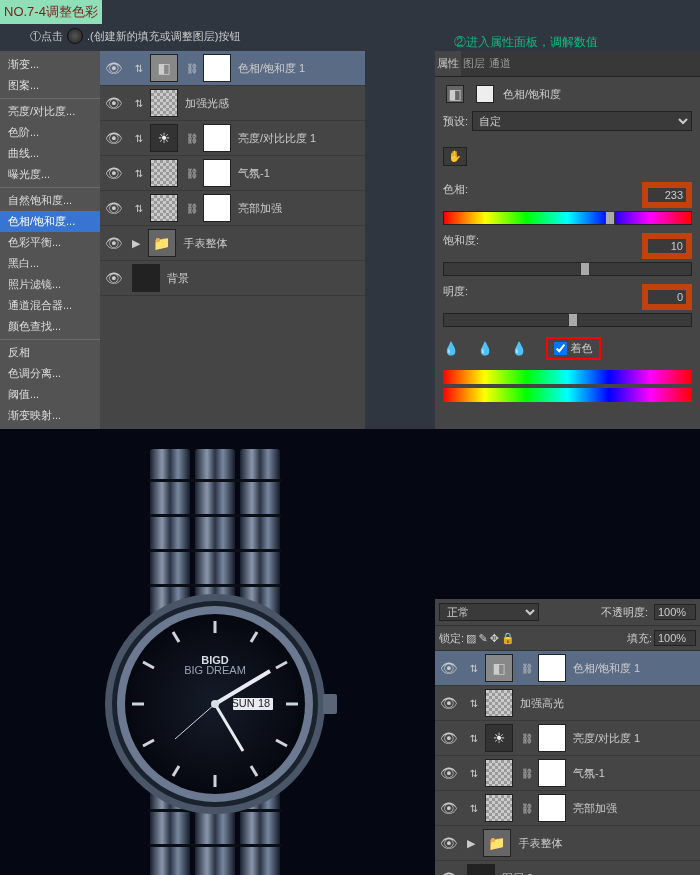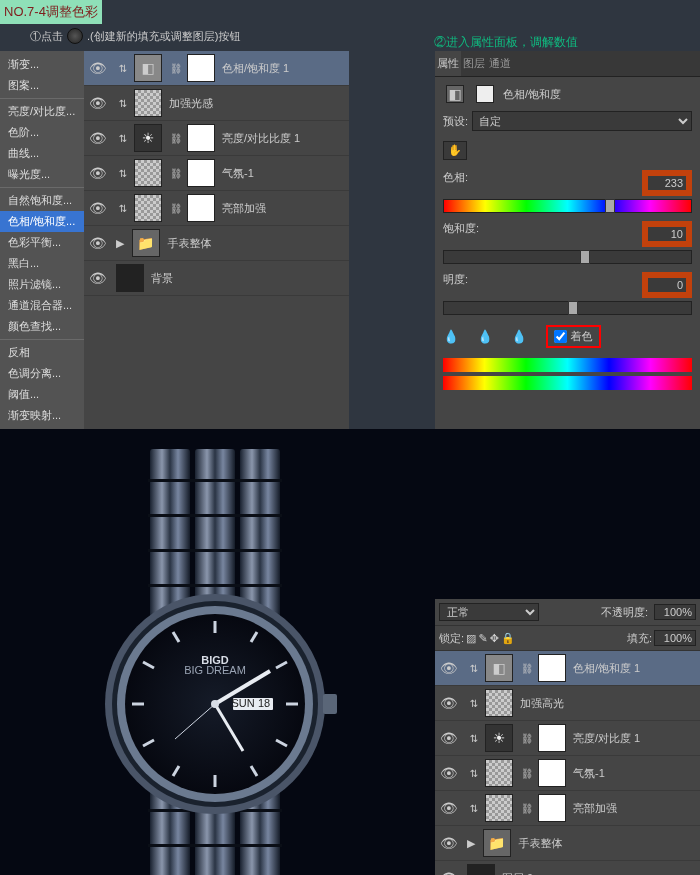--- a/index.html
+++ b/index.html
@@ -1,58 +1,58 @@
 <!DOCTYPE html>
 <html><head>
 <meta charset="utf-8">
 <style>
 *{margin:0;padding:0;box-sizing:border-box;font-family:"Microsoft YaHei",sans-serif;font-size:11px;color:#ccc}
 body{background:#2f3640;width:700px;height:875px;overflow:hidden}
 .badge{background:#8fe0b8;color:#7f1d1d;padding:3px 4px;display:inline-block;font-size:13px}
 .instr{color:#0fb97f;font-size:12px;margin:4px 0 7px 30px;display:flex;align-items:center;gap:4px}
 .row1{display:flex}
-.menu{background:#535353;width:84px;padding:3px 0}
+.menu{background:#535353;width:100px;padding:3px 0}
 .menu div{padding:3px 8px;color:#ddd;cursor:pointer}
 .menu .sel{background:#3874d1;color:#fff}
 .menu .sep{border-bottom:1px solid #6a6a6a;margin:2px 0;padding:0;height:0}
 .layers{background:#454545;width:265px}
 .layer{display:flex;align-items:center;height:35px;border-bottom:1px solid #3a3a3a}
 .layer.sel{background:#5a6b85}
 .vis{width:28px;text-align:center;font-size:14px}
 .thumb{width:28px;height:28px;background:#888;border:1px solid #222;margin:0 3px;display:flex;align-items:center;justify-content:center;font-size:14px}
 .mask{width:28px;height:28px;background:#fff;border:1px solid #222;margin:0 3px}
 .layer span{margin-left:4px}
 .link{width:14px;text-align:center;font-size:10px}
 .props{background:#454545;width:265px;margin-left:auto}
 .tabs{display:flex;background:#383838;border-bottom:1px solid #222}
 .tab{padding:5px 2px;background:#454545}
 .tab.off{background:#383838;color:#999}
 .propbody{padding:8px}
 .ptitle{display:flex;align-items:center;gap:6px;margin-bottom:8px}
-.preset{display:flex;align-items:center;gap:4px;margin-bottom:10px}
+.preset{display:flex;align-items:center;gap:4px;margin-bottom:16px}
 .preset select{flex:1;background:#3a3a3a;border:1px solid #222;color:#ccc;padding:2px}
 .slider-row{margin:8px 0}
 .slider-top{display:flex;justify-content:space-between;margin-bottom:3px}
 .slider-top input{width:50px;background:#3a3a3a;border:6px solid #c2410c;color:#ccc;text-align:right;padding:1px 3px}
 .slider{height:14px;background:#3a3a3a;position:relative;border:1px solid #222}
 .hue-bg{background:linear-gradient(90deg,red,yellow,lime,cyan,blue,magenta,red)}
 .knob{position:absolute;width:10px;height:14px;background:#aaa;border:1px solid #333;top:-1px}
 .colorize{margin:10px 0;display:flex;align-items:center;gap:18px}
 .colorize .box{border:2px solid red;padding:2px 6px;display:flex;align-items:center;gap:4px}
 .colorize .eyedrop{color:#888;font-size:13px}
 .spectrum{height:14px;background:linear-gradient(90deg,red,yellow,lime,cyan,blue,magenta,red);margin-top:4px}
 .circ{width:16px;height:16px;border-radius:50%;background:radial-gradient(#555,#222);border:1px solid #111}
 .watch-area{position:relative;height:520px;background:#050812}
 .watch{position:absolute;left:55px;top:20px;width:320px;height:480px}
 .layers2{position:absolute;right:0;top:170px;width:265px;background:#454545}
 .l2top{background:#454545;padding:4px;display:flex;align-items:center;gap:6px;border-bottom:1px solid #333}
 .l2top select{background:#3a3a3a;border:1px solid #222;color:#ccc;padding:1px 3px;width:100px}
-.pct{background:#3a3a3a;border:1px solid #222;padding:1px 3px;width:42px;display:inline-block;text-align:right}
+.pct{background:#3a3a3a;border:1px solid #222;padding:1px 3px;width:42px;display:inline-block;text-align:left}
 .l2lock{padding:4px;display:flex;align-items:center;gap:2px;border-bottom:1px solid #333;font-size:10px}
-.instr2{position:absolute;left:434px;top:6px;color:#0fb97f;font-size:12px}
+.instr2{position:absolute;left:454px;top:6px;color:#0fb97f;font-size:12px}
 svg{display:block}
 </style>
 </head>
 <body>
 
 
 
 <div class="badge">NO.7-4调整色彩</div>
 <div style="position:relative">
   <div class="instr">

